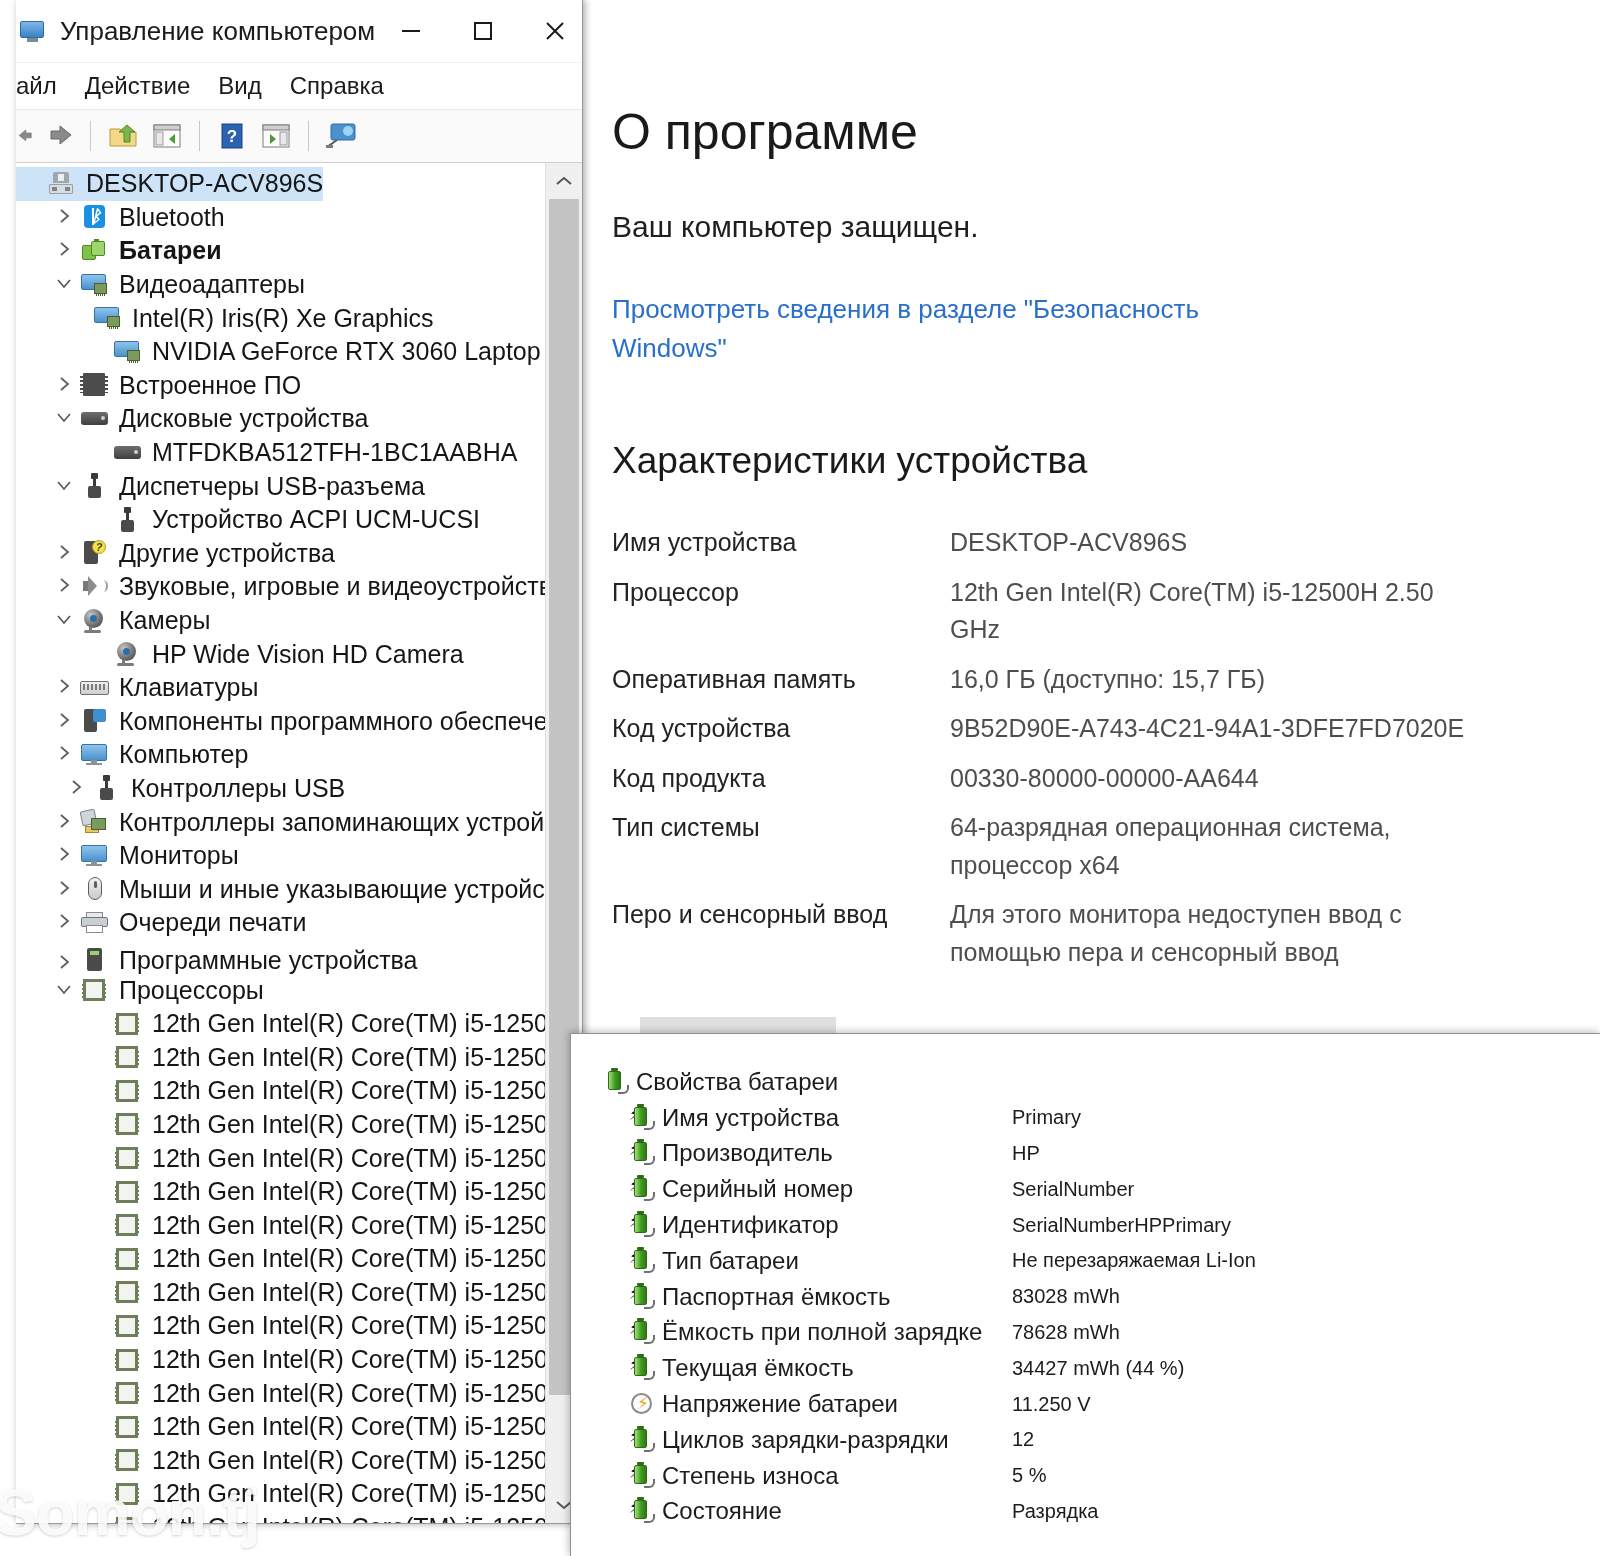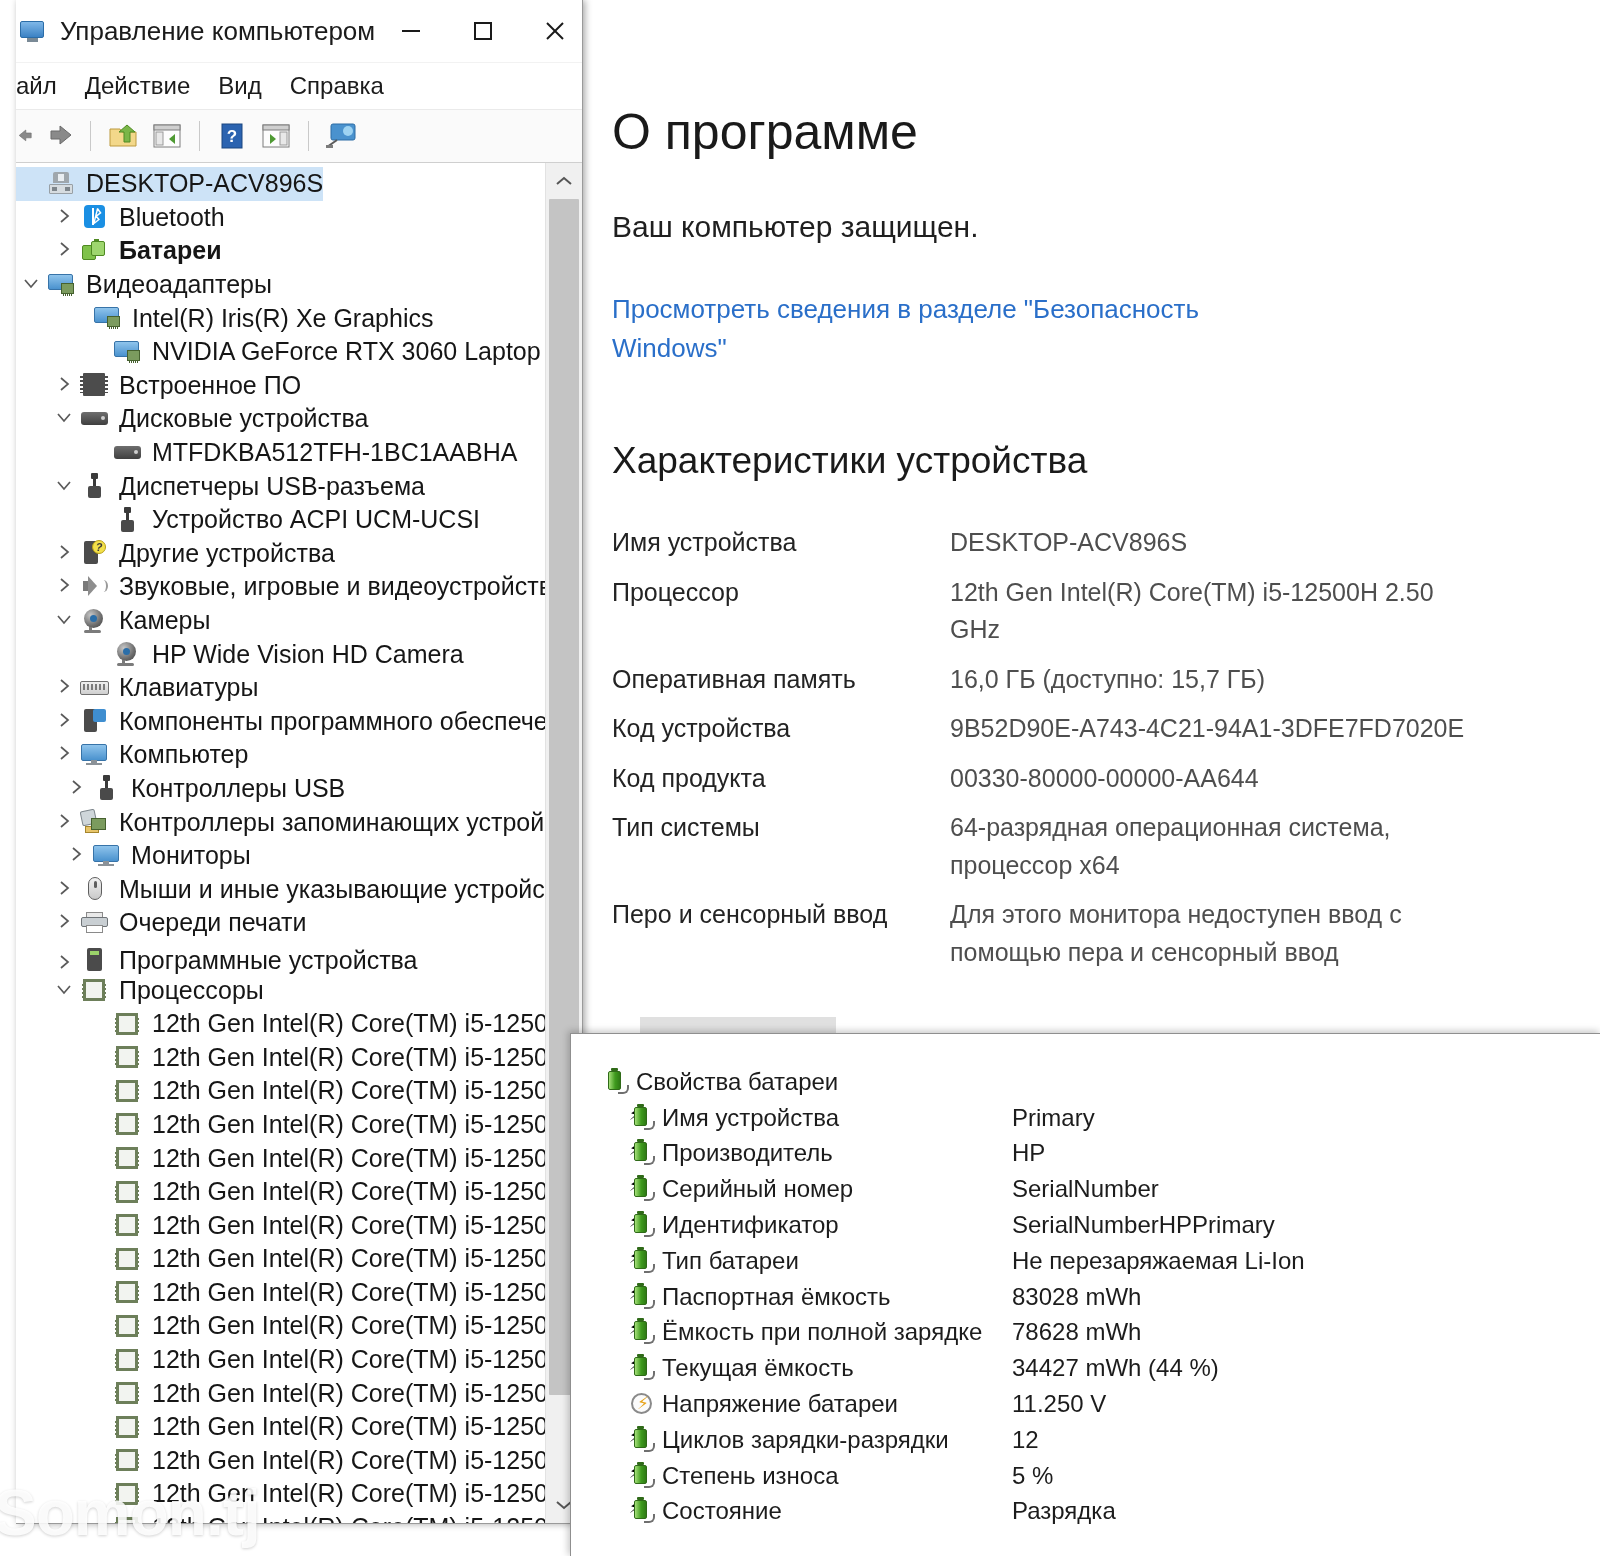--- a/index.html
+++ b/index.html
@@ -240,21 +240,21 @@
   .bicon .tip{position:absolute;left:15px;top:16px;width:9px;height:7px;
     border-bottom:2px solid #6f6f6f;border-right:2px solid #6f6f6f;border-radius:0 0 6px 0;}
   .bicon.bolt .ring{
     position:absolute;left:2px;top:2px;width:21px;height:21px;border-radius:50%;
     border:2px solid #8a8a8a;box-sizing:border-box;background:#fbfbfb;
   }
   .bicon.bolt .z{
     position:absolute;left:8px;top:4px;color:#e8a317;font-size:17px;line-height:17px;font-weight:bold;
   }
   .bkey{font-size:24px;color:#1c1c1c;width:350px;flex:0 0 350px;}
-  .bval{font-size:24px;color:#1c1c1c;}
+  .bval{font-size:20px;color:#1c1c1c;}
 
   
   #watermark{
     position:absolute;left:-6px;bottom:6px;
     font-size:64px;font-weight:bold;color:rgba(255,255,255,.88);
     font-family:"Liberation Sans",sans-serif;letter-spacing:-1px;
     text-shadow:0 1px 3px rgba(0,0,0,.18);pointer-events:none;
   }
 </style>
 </head>
@@ -420,21 +420,21 @@
             </svg></span>
           <span class="ticon">
             <span class="ic-batgrp">
               <i class="g3"></i>
               <i class="g1"></i>
               <i class="g2"></i>
             </span>
           </span>
           <span class="tlabel">Батареи</span>
         </div>
-        <div class="tnode" style="">
+        <div class="tnode" style="padding-left: 33px;">
           <span class="chev"><svg width="16" height="13" viewBox="0 0 16 13">
               <path d="M2 3l6 7 6-7" fill="none" stroke="#5a5a5a" stroke-width="1.7"></path>
             </svg></span>
           <span class="ticon">
             <span class="ic-vid">
               <i class="s"></i>
               <i class="p"></i>
             </span>
           </span>
           <span class="tlabel">Видеоадаптеры</span>
@@ -612,21 +612,21 @@
             </svg></span>
           <span class="ticon">
             <span class="ic-stc">
               <i class="c"></i>
               <i class="y"></i>
               <i class="p"></i>
             </span>
           </span>
           <span class="tlabel">Контроллеры запоминающих устройств</span>
         </div>
-        <div class="tnode" style="padding-left: 45px;">
+        <div class="tnode" style="padding-left: 33px;">
           <span class="chev"><svg width="13" height="16" viewBox="0 0 13 16">
               <path d="M3 2l7 6-7 6" fill="none" stroke="#5a5a5a" stroke-width="1.7"></path>
             </svg></span>
           <span class="ticon">
             <span class="ic-mon">
               <i class="s"></i>
               <i class="st"></i>
               <i class="ba"></i>
             </span>
           </span>

